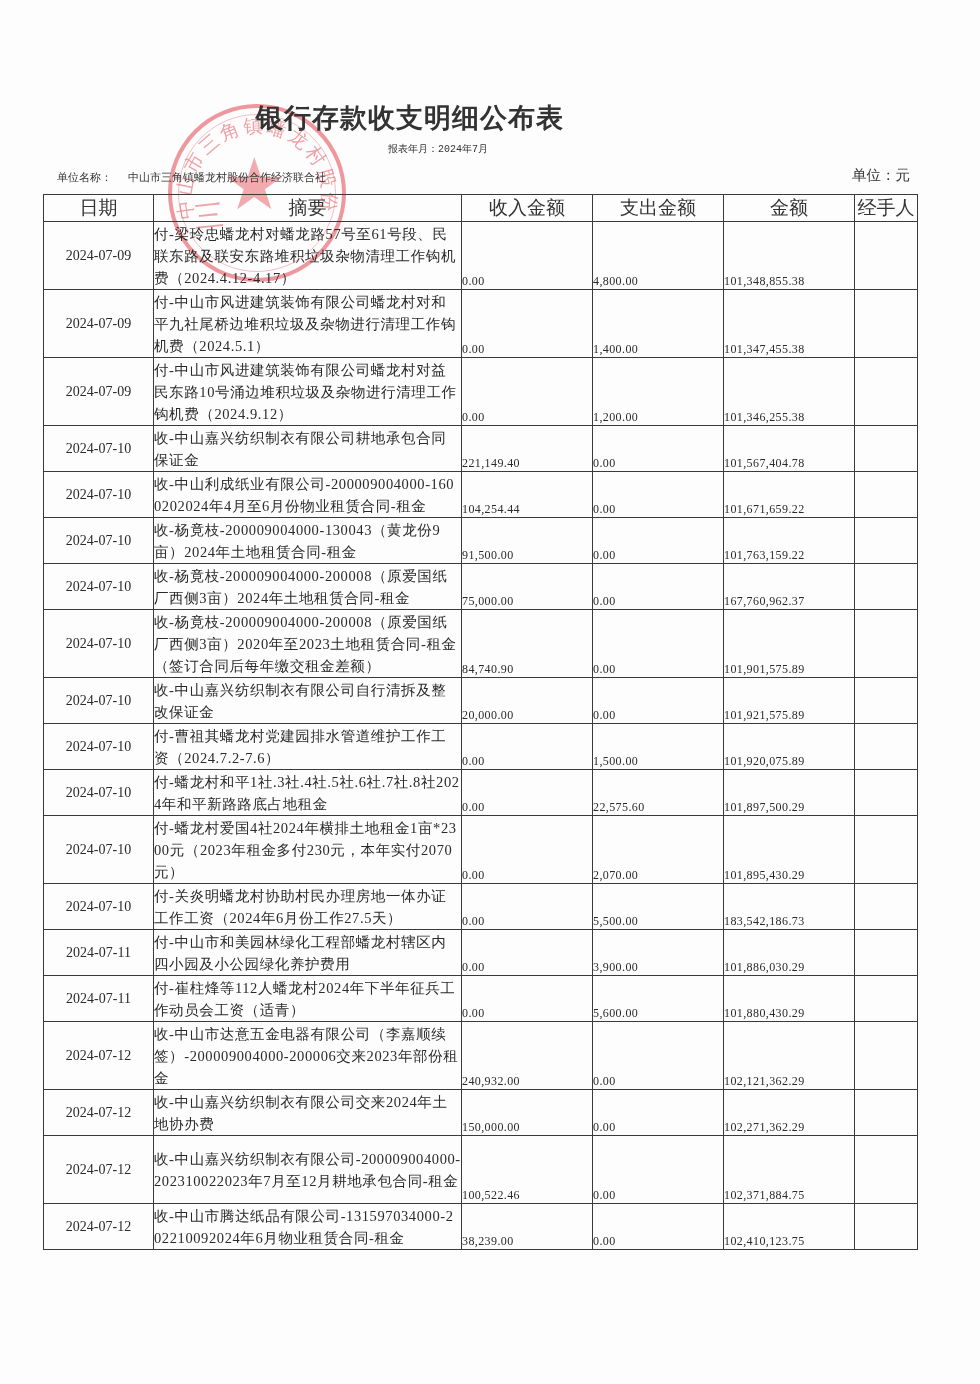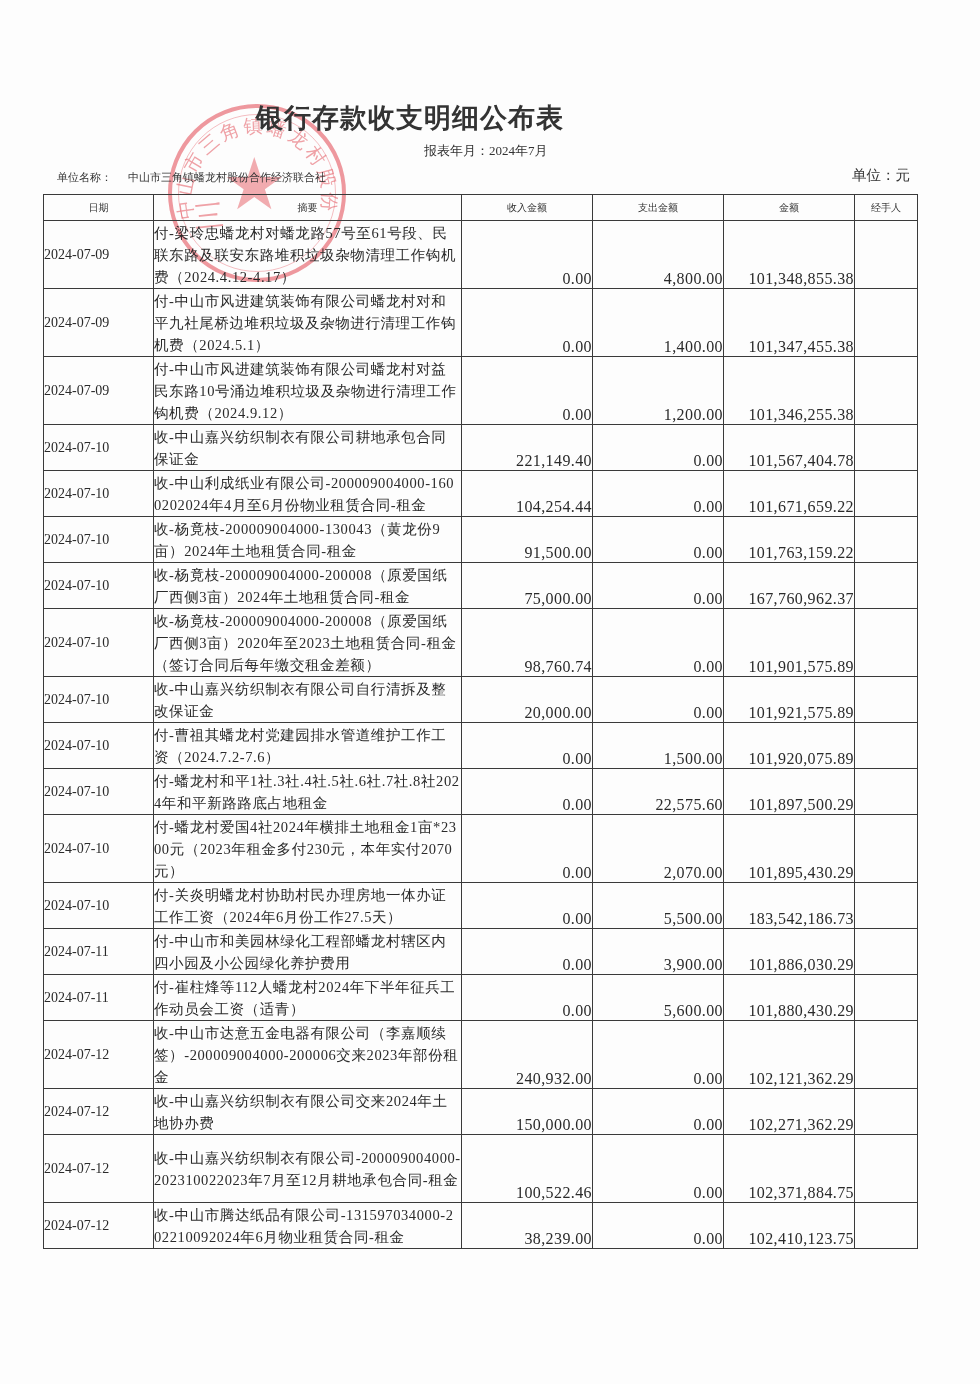--- a/index.html
+++ b/index.html
@@ -7,50 +7,50 @@
     width: 980px; height: 1384px; background: #fdfdfd; position: relative; overflow: hidden;
     font-family: "DejaVu Serif", "Liberation Serif", serif; color: #2a2a2a;
   }
   .title {
     position: absolute; left: 0; width: 816px; top: 100px; text-align: center;
     font-family: "DejaVu Sans", sans-serif; font-weight: bold; font-size: 27px; letter-spacing: 1px; color: #333;
     padding-left: 0px; box-sizing: border-box;
   }
   .title span { position: relative; left: 2px; }
   .period {
-    position: absolute; left: 424px; top: 142px; font-size: 13px; color: #333;
-    font-family: Liberation Serif, serif;
+    position: absolute; left: 388px; top: 142px; font-size: 10px; color: #333;
+    font-family: Liberation Mono, monospace;
   }
   .unit-name {
     position: absolute; left: 57px; top: 170px; font-size: 11px; color: #333;
     font-family: Liberation Sans, sans-serif;
   }
   .unit-name .label { margin-right: 16px; }
   .unit-currency {
     position: absolute; left: 852px; top: 166px; font-size: 14.5px; color: #333;
     font-family: Liberation Serif, serif;
   }
   table.ledger {
     position: absolute; left: 43px; top: 194px; border-collapse: collapse;
     table-layout: fixed; width: 874px;
   }
   table.ledger td, table.ledger th {
     border: 1.6px solid #3a3a3a; padding: 0; font-weight: normal;
   }
   table.ledger th {
-    height: 25px; font-size: 10px; font-family: Liberation Serif, serif; color: #333;
+    height: 25px; font-size: 19px; font-family: Liberation Serif, serif; color: #333;
     text-align: center; vertical-align: middle;
   }
-  td.date { text-align: left; vertical-align: middle; font-size: 14px; font-family: "Liberation Serif", serif; }
+  td.date { text-align: center; vertical-align: middle; font-size: 14px; font-family: "Liberation Serif", serif; }
   td.desc {
     vertical-align: middle; font-size: 14.5px; line-height: 22px; padding: 1px 3px 1px 3px;
     font-family: "Liberation Serif", serif; word-break: break-all; letter-spacing: 0.6px;
   }
   td.num {
-    text-align: right; vertical-align: bottom; font-size: 16px; padding: 0 2px 2px 0;
+    text-align: left; vertical-align: bottom; font-size: 12px; padding: 0 2px 2px 0;
     font-family: "Liberation Serif", serif; letter-spacing: 0.4px;
   }
   tr.h3 td { height: 67px; margin-top: 14px; }
   tr.h2 td { height: 45px; }
   .stamp {
     position: absolute; left: 168px; top: 104px; width: 178px; height: 178px; border-radius: 50%;
     border: 4px solid rgba(226, 70, 80, 0.55); pointer-events: none; box-sizing: border-box;
   }
   .stamp .inner-ring {
     position: absolute; left: 6px; top: 6px; right: 6px; bottom: 6px; border-radius: 50%;
@@ -164,21 +164,21 @@
       <td class="date">2024-07-10</td>
       <td class="desc">收-杨竟枝-200009004000-200008（原爱国纸厂西侧3亩）2024年土地租赁合同-租金</td>
       <td class="num">75,000.00</td>
       <td class="num">0.00</td>
       <td class="num">167,760,962.37</td>
       <td></td>
     </tr>
     <tr class="h3">
       <td class="date">2024-07-10</td>
       <td class="desc">收-杨竟枝-200009004000-200008（原爱国纸厂西侧3亩）2020年至2023土地租赁合同-租金（签订合同后每年缴交租金差额）</td>
-      <td class="num">98,760.74</td>
+      <td class="num">84,740.90</td>
       <td class="num">0.00</td>
       <td class="num">101,901,575.89</td>
       <td></td>
     </tr>
     <tr class="h2">
       <td class="date">2024-07-10</td>
       <td class="desc">收-中山嘉兴纺织制衣有限公司自行清拆及整改保证金</td>
       <td class="num">20,000.00</td>
       <td class="num">0.00</td>
       <td class="num">101,921,575.89</td>

